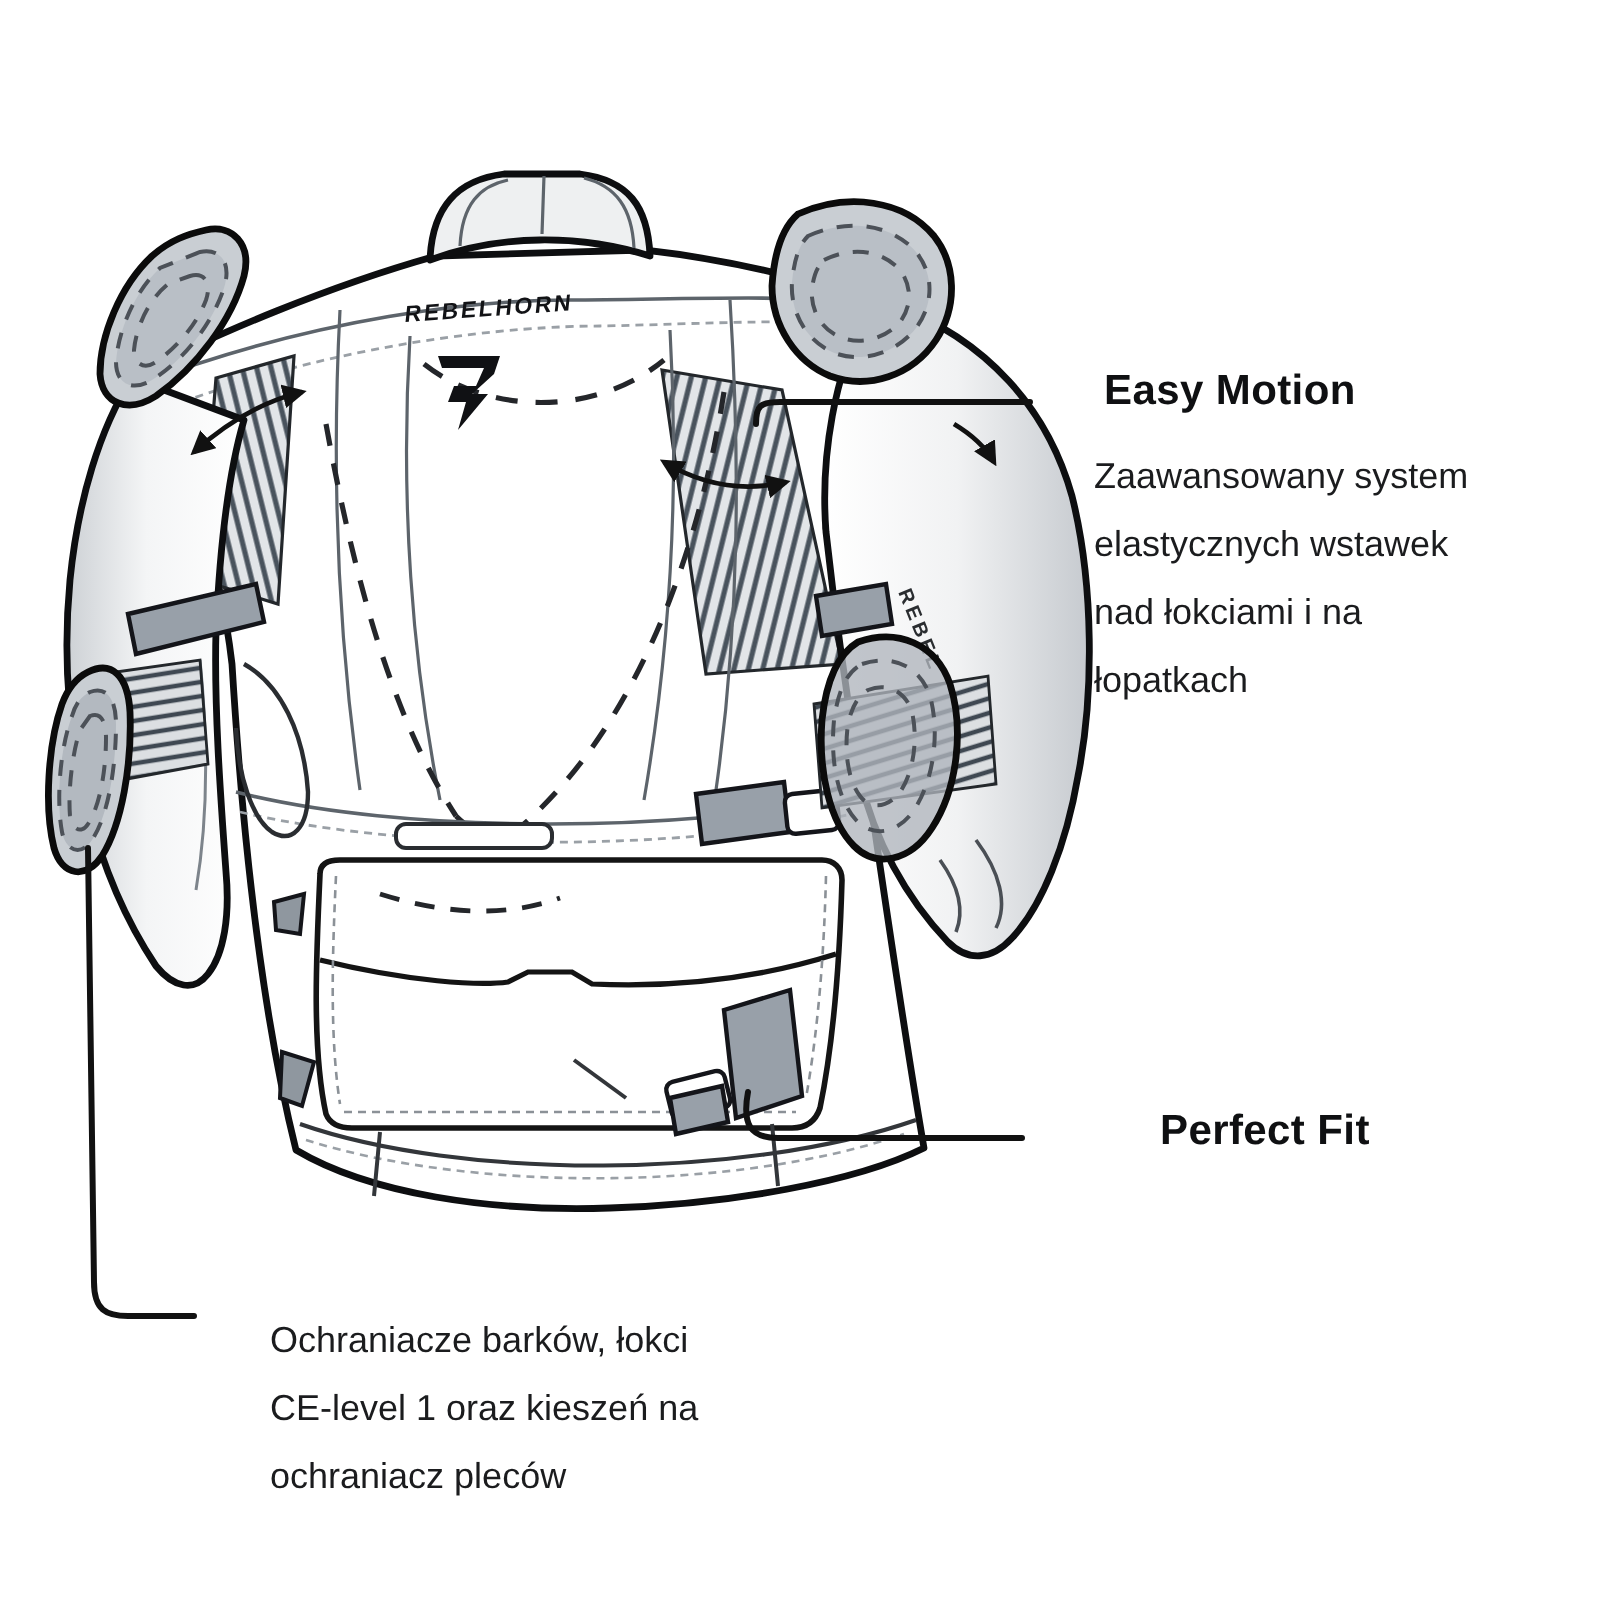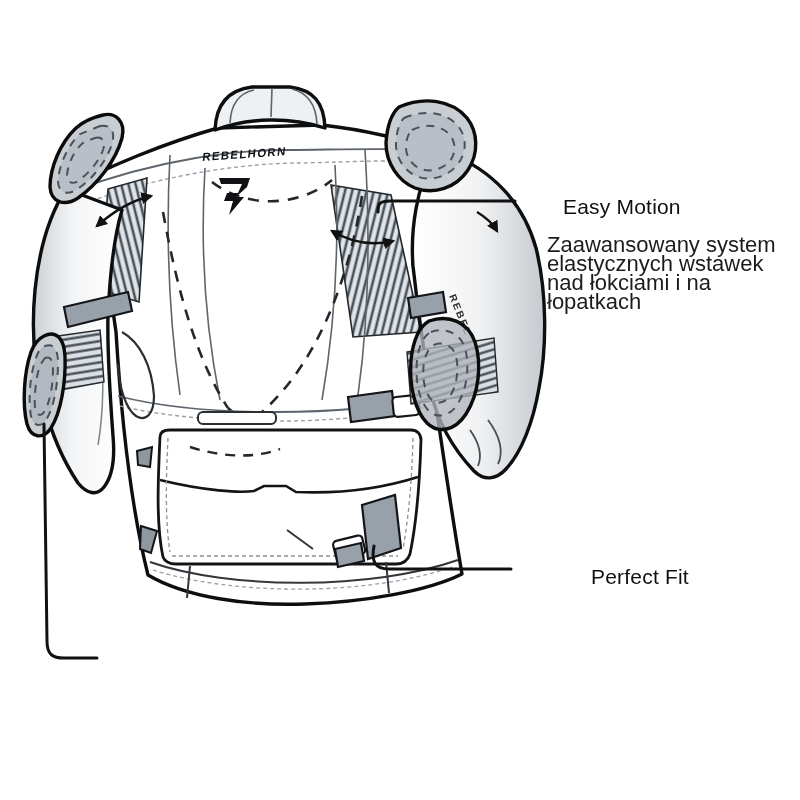--- a/index.html
+++ b/index.html
@@ -1,21 +1,21 @@
 <!DOCTYPE html>
 <html><head>
 <meta charset="utf-8">
 <style>
   html,body{margin:0;padding:0;background:#ffffff;}
   .page{position:relative;width:800px;height:800px;background:#ffffff;overflow:hidden;
         font-family:"Liberation Sans","DejaVu Sans",sans-serif;}
   .illus{position:absolute;left:0;top:0;}
   .callout{position:absolute;color:#141517;}
-  .callout h3{margin:16px;font-size:21px;font-weight:400;letter-spacing:.2px;color:#0f1012;}
-  .callout p{margin:13px 0 0 0;font-size:22px;line-height:19px;white-space:pre-line;color:#1b1c1e;}
+  .callout h3{margin:5px;font-size:21px;font-weight:700;letter-spacing:.2px;color:#0f1012;}
+  .callout p{margin:13px 0 0 0;font-size:18px;line-height:34px;white-space:pre-line;color:#1b1c1e;}
   #co-easy{left:547px;top:179px;width:250px;}
   #co-perfect{left:575px;top:549px;width:253px;}
   #co-pro{left:135px;top:640px;width:280px;}
 </style>
 </head>
 <body>
 
 <div class="page">
 
   <svg class="illus" width="800" height="800" viewBox="0 0 800 800">
@@ -196,15 +196,18 @@
 elastycznych wstawek
 nad łokciami i na
 łopatkach</p>
   </div>
 
   <div class="callout" id="co-perfect">
     <h3>Perfect Fit</h3>
   </div>
 
   <div class="callout" id="co-pro">
+    <p>Ochraniacze barków, łokci
+CE-level 1 oraz kieszeń na
+ochraniacz pleców</p>
   </div>
 
 </div>
 
 </body></html>

